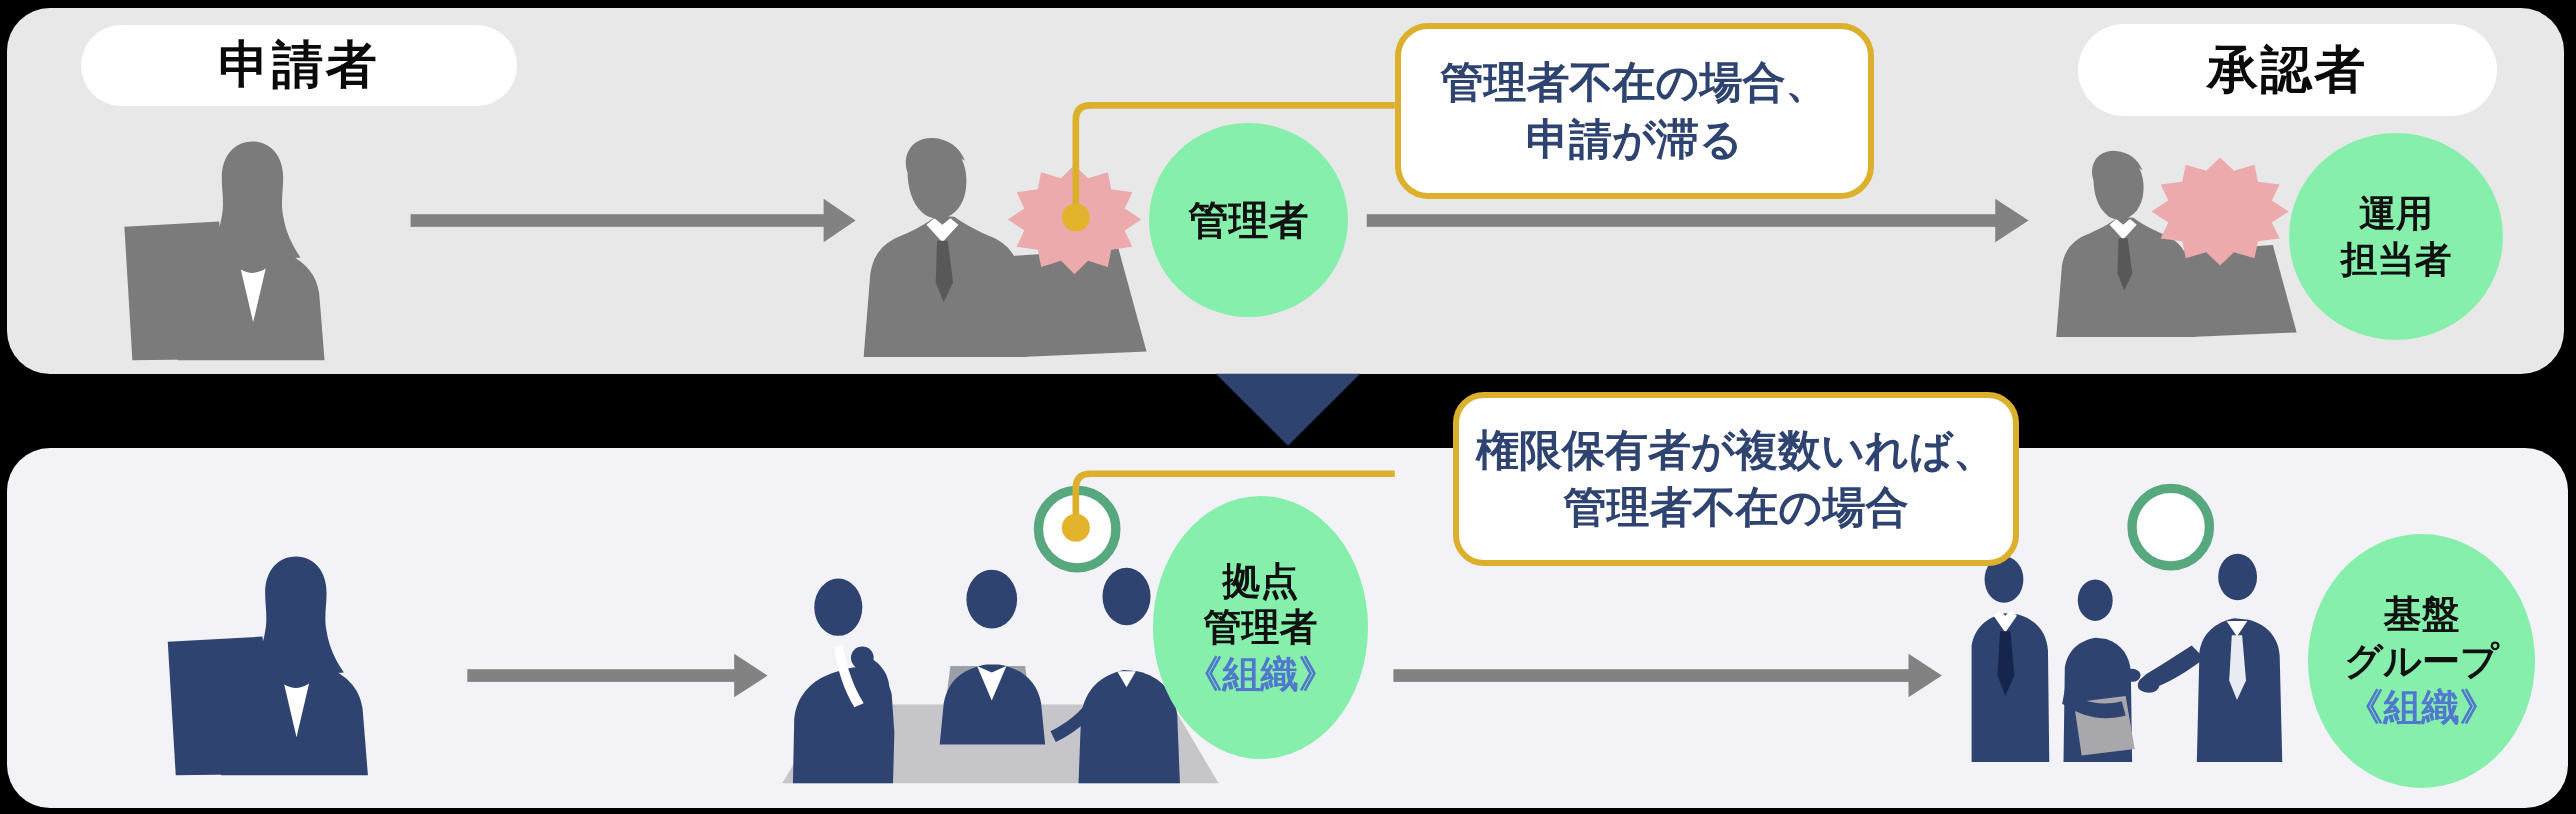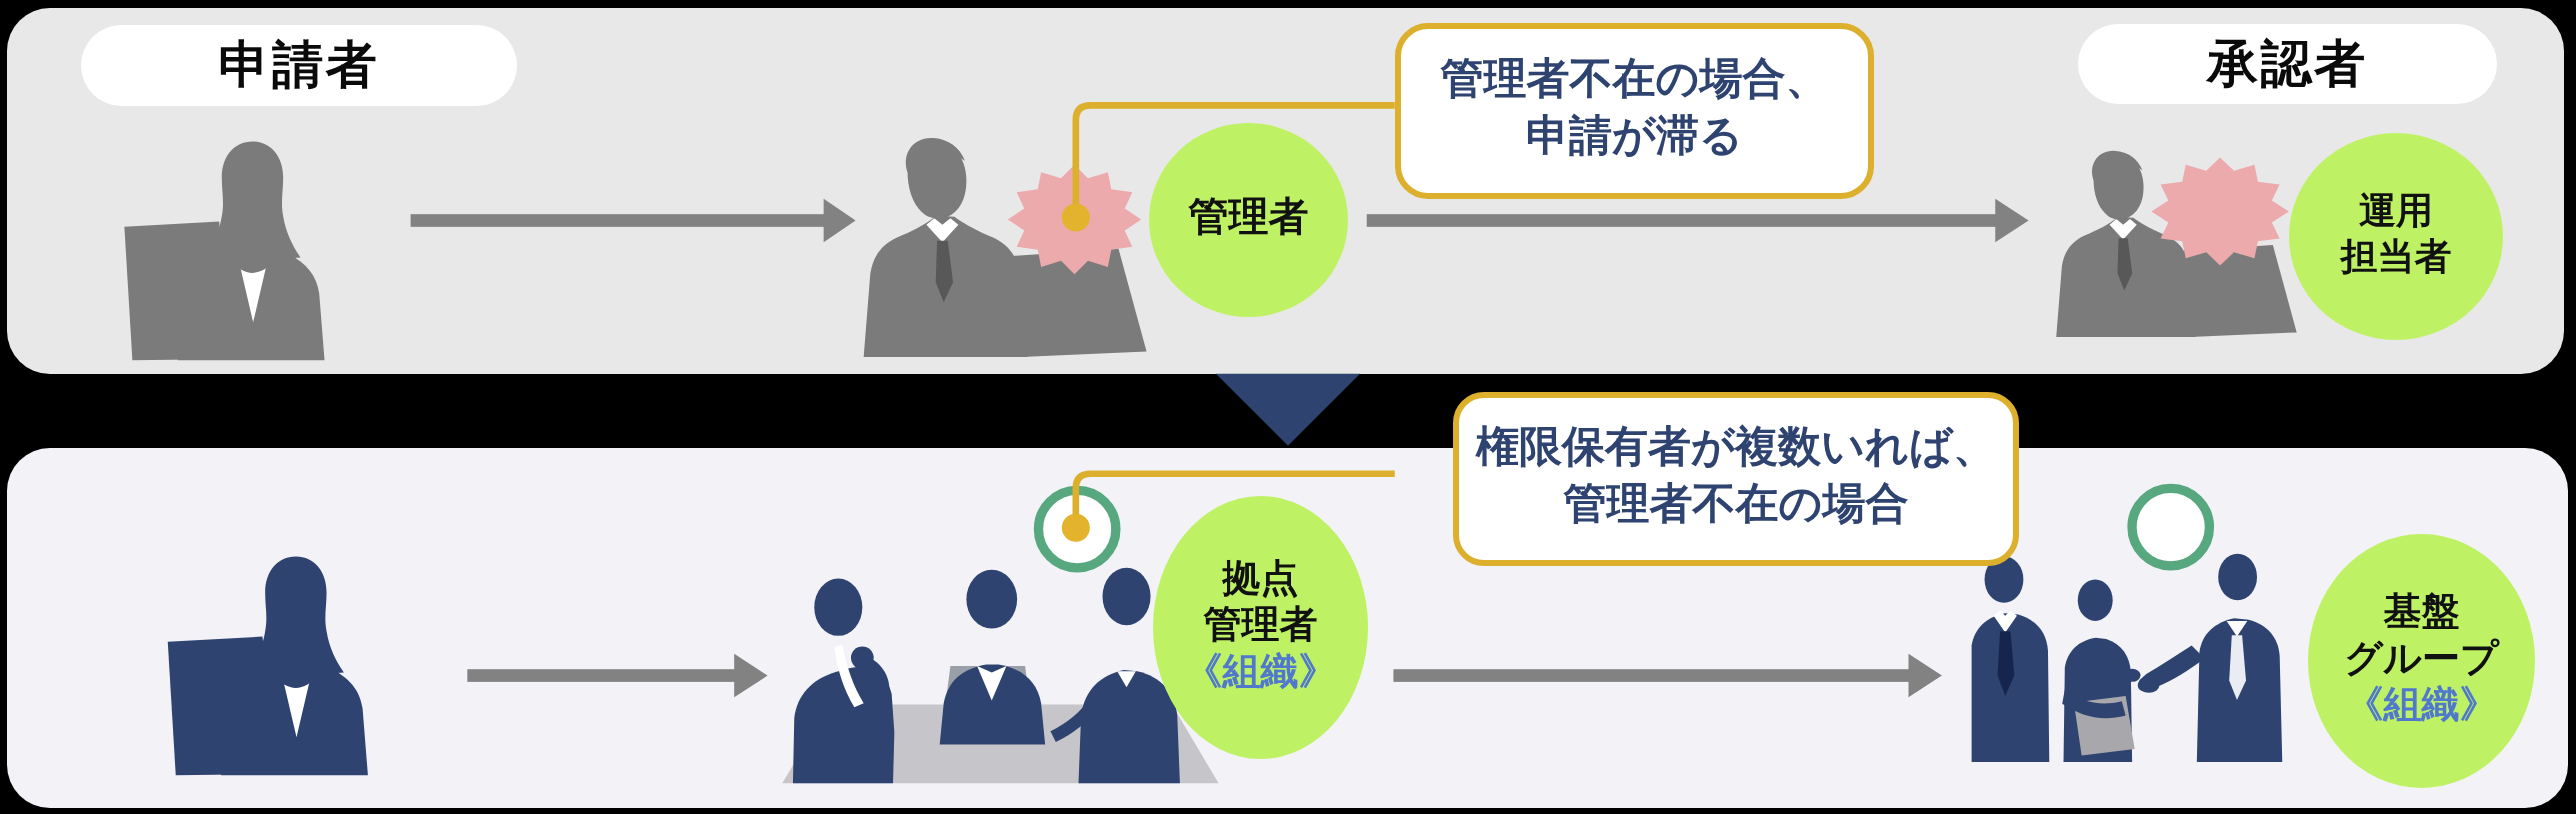--- a/index.html
+++ b/index.html
@@ -7,34 +7,34 @@
     position:relative;width:2576px;height:814px;background:#000;overflow:hidden;
     font-family:"Liberation Sans","DejaVu Sans",sans-serif;
   }
   .panel{position:absolute;z-index:1;}
   .panel-top{left:6.7px;top:8px;width:2557px;height:366px;background:#e8e8e8;border-radius:43px;}
   .panel-bottom{left:6.7px;top:448px;width:2561px;height:360px;background:#f2f2f7;border-radius:43px;}
   .overlay{position:absolute;left:0;top:0;width:2576px;height:814px;z-index:2;}
   .txt{position:absolute;z-index:3;display:flex;flex-direction:column;align-items:center;justify-content:center;text-align:center;}
   .label-pill{background:#fff;border-radius:667px;font-weight:700;font-size:51px;color:#0a0a0a;letter-spacing:2.7px;}
   .pill-applicant{left:81px;top:25px;width:436px;height:81px;}
-  .pill-approver{left:2078px;top:24px;width:419px;height:80px;}
-  .name-circle{background:#bef264;border-radius:50%;font-weight:700;color:#111;line-height:1.22;}
+  .pill-approver{left:2078px;top:24px;width:419px;height:92px;}
+  .name-circle{background:#86efac;border-radius:50%;font-weight:700;color:#111;line-height:1.22;}
   .circle-manager{left:1149px;top:123px;width:199px;height:194px;font-size:40px;}
   .circle-operator{left:2289px;top:133px;width:214px;height:207px;font-size:37px;text-align:center;}
   .circle-site{left:1153px;top:496px;width:215px;height:263px;font-size:38px;}
   .circle-infra{left:2308px;top:534px;width:227px;height:254px;font-size:38px;}
   .org-line{color:#5078cc;}
   .callout{
     background:#fff;border:6.7px solid #dcaf2d;border-radius:33px;
     font-weight:700;font-size:43px;color:#2e4370;line-height:1.32;
   }
   .callout-1{left:1395px;top:23px;width:467px;height:164px;text-align:center;}
   .callout-2{left:1453px;top:392px;width:554px;height:162px;border-radius:31px;}
-  .txt span{display:block;font-family:Liberation Mono, monospace;}
+  .txt span{display:block;}
 </style>
 </head>
 <body>
 
 <div class="canvas">
 
   <div class="panel panel-top"></div>
   <div class="panel panel-bottom"></div>
 
   <svg class="overlay" viewBox="0 0 3860 1220" aria-hidden="true">

